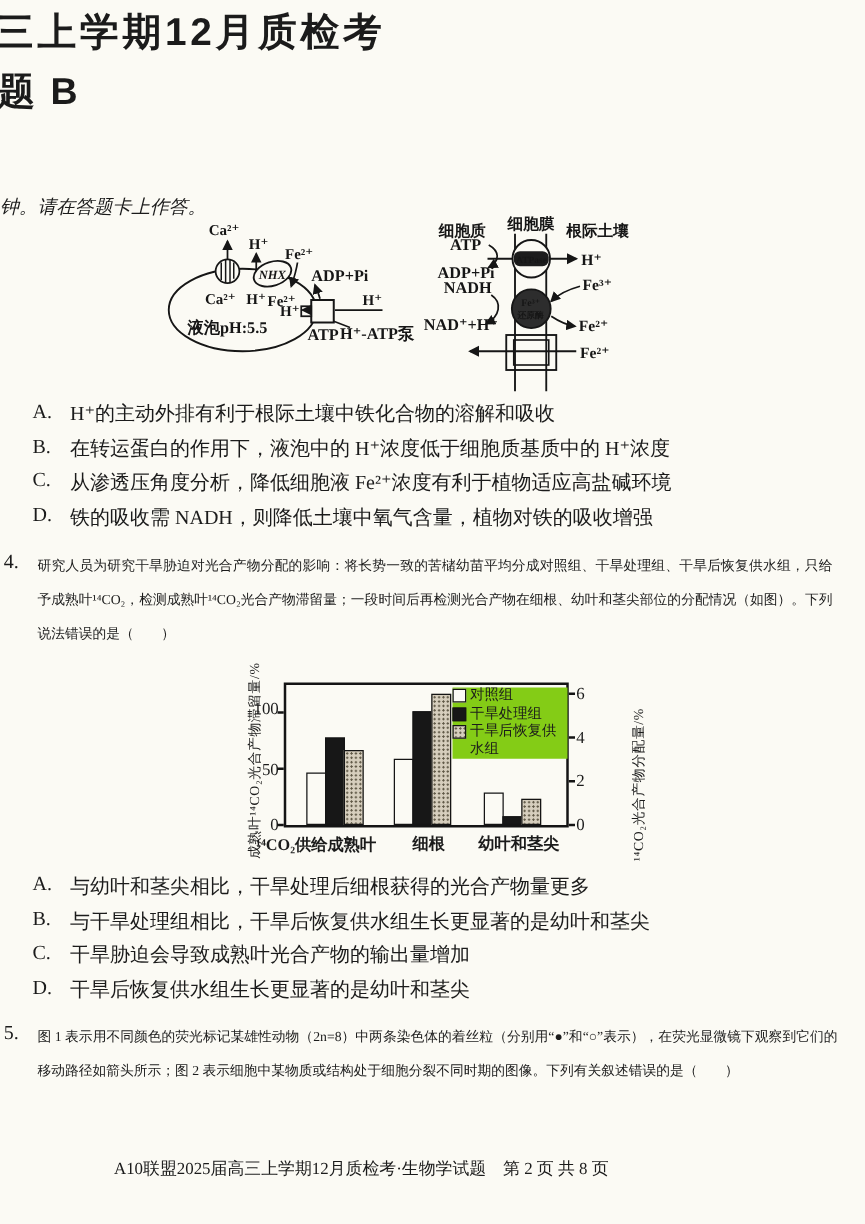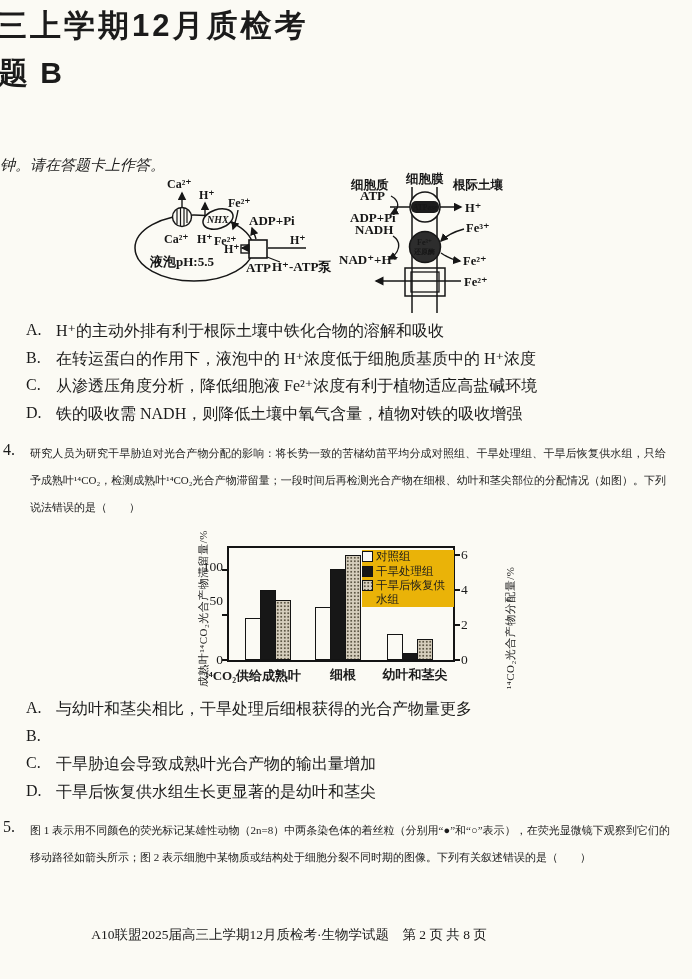--- a/index.html
+++ b/index.html
@@ -36,21 +36,21 @@
                   background-image:radial-gradient(#5e5745 0.9px, transparent 1px);
                   background-size:3.5px 3.5px; }
   .tick-label { position:absolute; font-size:13.5px; }
   .tl-left  { left:12px; width:28px; text-align:right; }
   .tl-right { width:18px; text-align:left; }
   .tick-mark { position:absolute; width:5px; height:2px; background:#141414; }
   .x-cat { position:absolute; transform:translateX(-50%); font-size:13px; font-weight:bold;
            white-space:nowrap; }
   .y-label { position:absolute; white-space:nowrap; transform:rotate(-90deg);
              transform-origin:left top; font-size:11px; letter-spacing:0.5px; }
-  #legend { position:absolute; left:179px; top:13px; width:92px; background:#eab308; }
+  #legend { position:absolute; left:179px; top:13px; width:92px; background:#84cc16; }
   .lg-row { display:flex; gap:3px; font-size:11.5px; line-height:1.18; margin-bottom:1px; }
   .sw { flex:0 0 auto; width:11px; height:11px; border:1.6px solid #141414; margin-top:1px; }
 </style>
 </head>
 <body>
 
 <div class="abs title1">三上学期12月质检考</div>
 <div class="abs title2">题 B</div>
 <div class="abs instruction">钟。请在答题卡上作答。</div>
 
@@ -184,21 +184,21 @@
         <span class="sw fill-black"></span>
         <span class="lg-tx">干旱处理组</span>
       </div>
       <div class="lg-row">
         <span class="sw fill-stipple"></span>
         <span class="lg-tx">干旱后恢复供水组</span>
       </div>
     </div>
 <div class="tick-label tl-left" style="top: 115px;">0</div>
     <div class="tick-mark" style="left: 39px; top: 122px;"></div>
-    <div class="tick-label tl-left" style="top: 56px;">50</div>
+    <div class="tick-label tl-left" style="top: 71px;">50</div>
     <div class="tick-mark" style="left: 39px; top: 77.2px;"></div>
     <div class="tick-label tl-left" style="top: 22px;">100</div>
     <div class="tick-mark" style="left: 39px; top: 32.4px;"></div>
     <div class="tick-label tl-right" style="left: 278px; top: 115px;">0</div>
     <div class="tick-mark" style="left: 272px; top: 122px;"></div>
     <div class="tick-label tl-right" style="left: 278px; top: 80px;">2</div>
     <div class="tick-mark" style="left: 272px; top: 87px;"></div>
     <div class="tick-label tl-right" style="left: 278px; top: 45px;">4</div>
     <div class="tick-mark" style="left: 272px; top: 52px;"></div>
     <div class="tick-label tl-right" style="left: 278px; top: 10px;">6</div>
@@ -208,20 +208,21 @@
     <div class="x-cat" style="left: 232px; top: 129px;">幼叶和茎尖</div>
   </div>
 
 <div class="abs opt-block" style="top:699px;">
   <div class="opt-row">
     <span class="opt-letter">A.</span>
     <span class="opt-text">与幼叶和茎尖相比，干旱处理后细根获得的光合产物量更多</span>
   </div>
   <div class="opt-row">
     <span class="opt-letter">B.</span>
+    <span class="opt-text">与干旱处理组相比，干旱后恢复供水组生长更显著的是幼叶和茎尖</span>
   </div>
   <div class="opt-row">
     <span class="opt-letter">C.</span>
     <span class="opt-text">干旱胁迫会导致成熟叶光合产物的输出量增加</span>
   </div>
   <div class="opt-row">
     <span class="opt-letter">D.</span>
     <span class="opt-text">干旱后恢复供水组生长更显著的是幼叶和茎尖</span>
   </div>
 </div>

